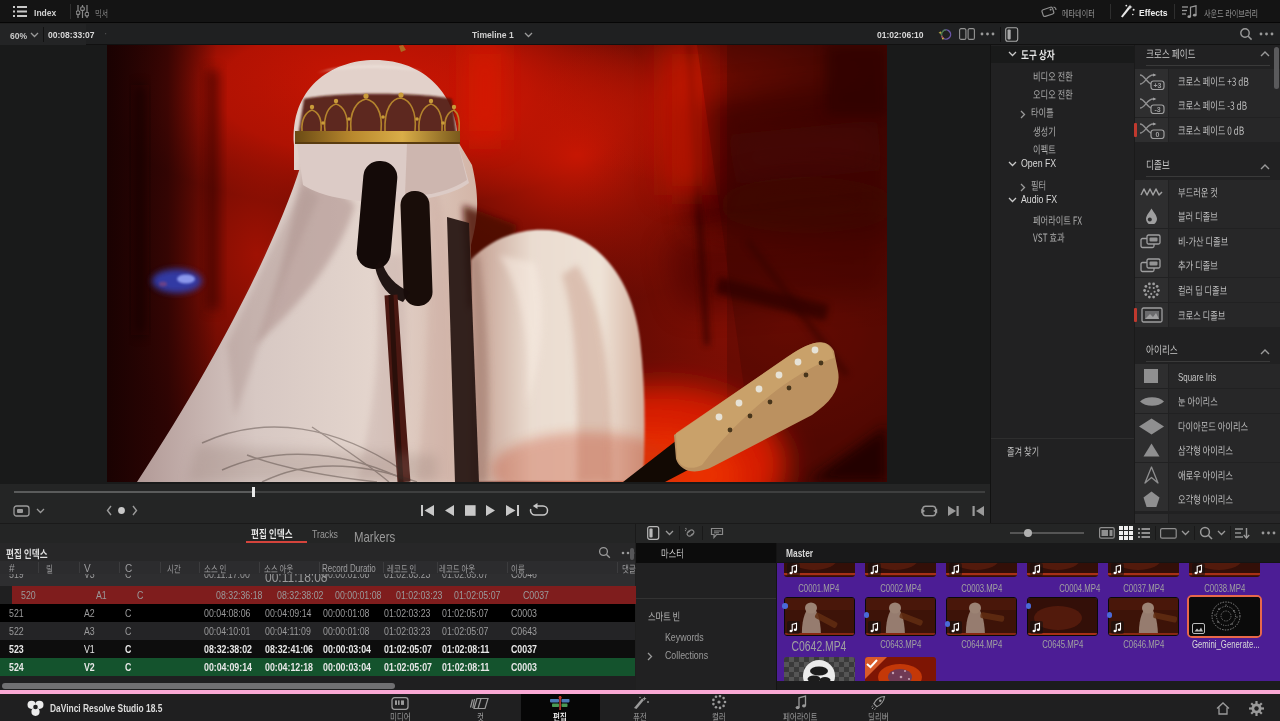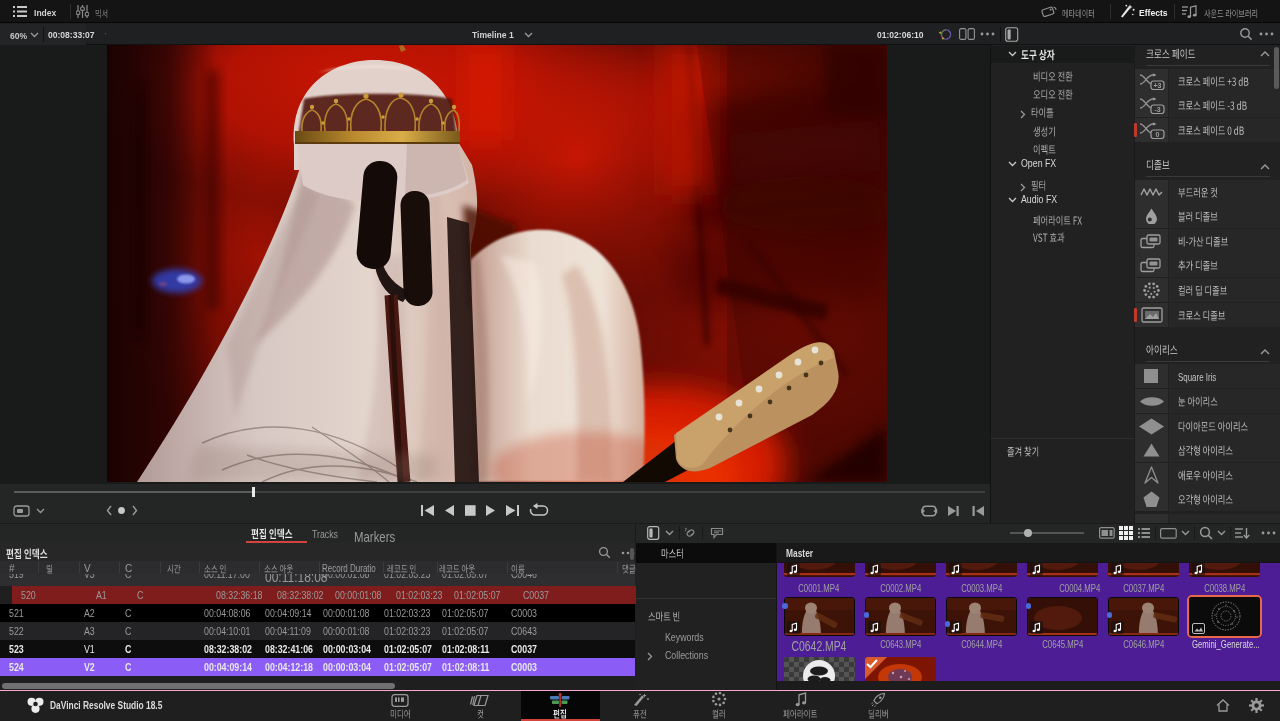--- a/index.html
+++ b/index.html
@@ -566,21 +566,21 @@
 <div style="position:absolute;top:2.5px;font-size:11px;color:#e8e8e8;font-weight:700;white-space:nowrap;left:9px"><span class="cx8">523</span></div>
 <div style="position:absolute;top:2.5px;font-size:11px;color:#e8e8e8;font-weight:400;white-space:nowrap;left:84px"><span class="cx8">V1</span></div>
 <div style="position:absolute;top:2.5px;font-size:11px;color:#e8e8e8;font-weight:700;white-space:nowrap;left:125px"><span class="cx8">C</span></div>
 <div style="position:absolute;top:2.5px;font-size:11px;color:#e8e8e8;font-weight:700;white-space:nowrap;left:204px"><span class="cx8">08:32:38:02</span></div>
 <div style="position:absolute;top:2.5px;font-size:11px;color:#e8e8e8;font-weight:700;white-space:nowrap;left:265px"><span class="cx8">08:32:41:06</span></div>
 <div style="position:absolute;top:2.5px;font-size:11px;color:#e8e8e8;font-weight:700;white-space:nowrap;left:323px"><span class="cx8">00:00:03:04</span></div>
 <div style="position:absolute;top:2.5px;font-size:11px;color:#e8e8e8;font-weight:700;white-space:nowrap;left:384px"><span class="cx8">01:02:05:07</span></div>
 <div style="position:absolute;top:2.5px;font-size:11px;color:#e8e8e8;font-weight:700;white-space:nowrap;left:442px"><span class="cx8">01:02:08:11</span></div>
 <div style="position:absolute;top:2.5px;font-size:11px;color:#e8e8e8;font-weight:700;white-space:nowrap;left:511px"><span class="cx8">C0037</span></div>
 </div>
-<div class="abs" style="left:0;top:658px;width:635px;height:18px;background:#8b5cf6;overflow:hidden">
+<div class="abs" style="left:0;top:658px;width:635px;height:18px;background:#14532d;overflow:hidden">
 <div style="position:absolute;top:2.5px;font-size:11px;color:#e8e8e8;font-weight:700;white-space:nowrap;left:9px"><span class="cx8">524</span></div>
 <div style="position:absolute;top:2.5px;font-size:11px;color:#e8e8e8;font-weight:700;white-space:nowrap;left:84px"><span class="cx8">V2</span></div>
 <div style="position:absolute;top:2.5px;font-size:11px;color:#e8e8e8;font-weight:700;white-space:nowrap;left:125px"><span class="cx8">C</span></div>
 <div style="position:absolute;top:2.5px;font-size:11px;color:#e8e8e8;font-weight:700;white-space:nowrap;left:204px"><span class="cx8">00:04:09:14</span></div>
 <div style="position:absolute;top:2.5px;font-size:11px;color:#e8e8e8;font-weight:700;white-space:nowrap;left:265px"><span class="cx8">00:04:12:18</span></div>
 <div style="position:absolute;top:2.5px;font-size:11px;color:#e8e8e8;font-weight:700;white-space:nowrap;left:323px"><span class="cx8">00:00:03:04</span></div>
 <div style="position:absolute;top:2.5px;font-size:11px;color:#e8e8e8;font-weight:700;white-space:nowrap;left:384px"><span class="cx8">01:02:05:07</span></div>
 <div style="position:absolute;top:2.5px;font-size:11px;color:#e8e8e8;font-weight:700;white-space:nowrap;left:442px"><span class="cx8">01:02:08:11</span></div>
 <div style="position:absolute;top:2.5px;font-size:11px;color:#e8e8e8;font-weight:700;white-space:nowrap;left:511px"><span class="cx8">C0003</span></div>
 </div>
@@ -1186,21 +1186,21 @@
         <svg style="position:absolute;left:187.0px;top:448.4px;overflow:visible" width="56" height="15">
           <g transform="translate(0,10.7)">
             <path d="M3.4 -3.5L4.1 -3.5L4.1 -1.0L3.4 -1.0ZM3.8 -8.4Q4.6 -8.4 5.2 -8.1Q5.8 -7.8 6.1 -7.2Q6.5 -6.6 6.5 -5.8Q6.5 -5.0 6.1 -4.5Q5.8 -3.9 5.2 -3.6Q4.6 -3.2 3.8 -3.2Q3.0 -3.2 2.4 -3.6Q1.8 -3.9 1.4 -4.5Q1.1 -5.0 1.1 -5.8Q1.1 -6.6 1.4 -7.2Q1.8 -7.8 2.4 -8.1Q3.0 -8.4 3.8 -8.4ZM3.8 -7.7Q3.2 -7.7 2.7 -7.5Q2.3 -7.2 2.0 -6.8Q1.7 -6.4 1.7 -5.8Q1.7 -5.3 2.0 -4.9Q2.3 -4.4 2.7 -4.2Q3.2 -4.0 3.8 -4.0Q4.4 -4.0 4.8 -4.2Q5.3 -4.4 5.6 -4.9Q5.8 -5.3 5.8 -5.8Q5.8 -6.4 5.6 -6.8Q5.3 -7.2 4.8 -7.5Q4.4 -7.7 3.8 -7.7ZM0.4 -1.2L7.2 -1.2L7.2 -0.4L0.4 -0.4ZM13.1 -9.1L13.8 -9.1L13.8 -3.3L13.1 -3.3ZM13.6 -6.6L14.9 -6.6L14.9 -5.8L13.6 -5.8ZM11.0 -8.5L11.8 -8.5Q11.8 -7.2 11.3 -6.2Q10.9 -5.2 10.1 -4.5Q9.4 -3.8 8.3 -3.4L8.0 -4.1Q9.0 -4.4 9.6 -5.0Q10.3 -5.6 10.7 -6.4Q11.0 -7.1 11.0 -8.1ZM8.3 -8.5L11.4 -8.5L11.4 -7.7L8.3 -7.7ZM8.9 -2.8L13.8 -2.8L13.8 0.9L13.1 0.9L13.1 -2.1L8.9 -2.1ZM19.8 -6.7L21.3 -6.7L21.3 -6.0L19.8 -6.0ZM19.8 -4.8L21.3 -4.8L21.3 -4.0L19.8 -4.0ZM15.6 -8.0L19.8 -8.0L19.8 -7.3L15.6 -7.3ZM17.7 -6.8Q18.2 -6.8 18.6 -6.5Q19.0 -6.3 19.2 -5.9Q19.4 -5.5 19.4 -4.9Q19.4 -4.4 19.2 -3.9Q19.0 -3.5 18.6 -3.3Q18.2 -3.1 17.7 -3.1Q17.2 -3.1 16.8 -3.3Q16.5 -3.5 16.2 -3.9Q16.0 -4.4 16.0 -4.9Q16.0 -5.5 16.2 -5.9Q16.5 -6.3 16.8 -6.5Q17.2 -6.8 17.7 -6.8ZM17.7 -6.0Q17.2 -6.0 17.0 -5.7Q16.7 -5.4 16.7 -4.9Q16.7 -4.4 17.0 -4.1Q17.2 -3.8 17.7 -3.8Q18.2 -3.8 18.5 -4.1Q18.8 -4.4 18.8 -4.9Q18.8 -5.4 18.5 -5.7Q18.2 -6.0 17.7 -6.0ZM17.4 -9.2L18.1 -9.2L18.1 -7.5L17.4 -7.5ZM21.0 -9.1L21.7 -9.1L21.7 -2.7L21.0 -2.7ZM19.3 -2.6Q20.1 -2.6 20.6 -2.4Q21.2 -2.2 21.5 -1.8Q21.8 -1.4 21.8 -0.9Q21.8 -0.3 21.5 0.1Q21.2 0.4 20.6 0.6Q20.1 0.8 19.3 0.8Q18.5 0.8 18.0 0.6Q17.4 0.4 17.1 0.1Q16.8 -0.3 16.8 -0.9Q16.8 -1.4 17.1 -1.8Q17.4 -2.2 18.0 -2.4Q18.5 -2.6 19.3 -2.6ZM19.3 -1.8Q18.5 -1.8 18.0 -1.6Q17.5 -1.3 17.5 -0.9Q17.5 -0.4 18.0 -0.1Q18.5 0.1 19.3 0.1Q20.1 0.1 20.6 -0.1Q21.1 -0.4 21.1 -0.9Q21.1 -1.3 20.6 -1.6Q20.1 -1.8 19.3 -1.8ZM27.0 -8.3Q27.6 -8.3 28.0 -7.9Q28.4 -7.5 28.6 -6.7Q28.9 -5.9 28.9 -4.9Q28.9 -3.8 28.6 -3.0Q28.4 -2.2 28.0 -1.8Q27.6 -1.4 27.0 -1.4Q26.5 -1.4 26.0 -1.8Q25.6 -2.2 25.4 -3.0Q25.1 -3.8 25.1 -4.9Q25.1 -5.9 25.4 -6.7Q25.6 -7.5 26.0 -7.9Q26.5 -8.3 27.0 -8.3ZM27.0 -7.5Q26.7 -7.5 26.4 -7.2Q26.1 -6.9 25.9 -6.3Q25.8 -5.7 25.8 -4.9Q25.8 -4.1 25.9 -3.5Q26.1 -2.9 26.4 -2.5Q26.7 -2.2 27.0 -2.2Q27.4 -2.2 27.6 -2.5Q27.9 -2.9 28.1 -3.5Q28.2 -4.1 28.2 -4.9Q28.2 -5.7 28.1 -6.3Q27.9 -6.9 27.6 -7.2Q27.4 -7.5 27.0 -7.5ZM30.1 -9.1L30.8 -9.1L30.8 0.9L30.1 0.9ZM30.6 -5.1L32.0 -5.1L32.0 -4.4L30.6 -4.4ZM38.0 -9.1L38.7 -9.1L38.7 0.9L38.0 0.9ZM34.8 -8.3Q35.3 -8.3 35.8 -7.9Q36.2 -7.5 36.4 -6.7Q36.7 -5.9 36.7 -4.9Q36.7 -3.8 36.4 -3.0Q36.2 -2.2 35.8 -1.8Q35.3 -1.4 34.8 -1.4Q34.2 -1.4 33.8 -1.8Q33.4 -2.2 33.1 -3.0Q32.9 -3.8 32.9 -4.9Q32.9 -5.9 33.1 -6.7Q33.4 -7.5 33.8 -7.9Q34.2 -8.3 34.8 -8.3ZM34.8 -7.5Q34.4 -7.5 34.1 -7.2Q33.9 -6.9 33.7 -6.3Q33.6 -5.7 33.6 -4.9Q33.6 -4.1 33.7 -3.5Q33.9 -2.9 34.1 -2.5Q34.4 -2.2 34.8 -2.2Q35.2 -2.2 35.4 -2.5Q35.7 -2.9 35.9 -3.5Q36.0 -4.1 36.0 -4.9Q36.0 -5.7 35.9 -6.3Q35.7 -6.9 35.4 -7.2Q35.2 -7.5 34.8 -7.5ZM45.6 -9.1L46.3 -9.1L46.3 0.9L45.6 0.9ZM40.6 -2.3L41.3 -2.3Q41.9 -2.3 42.5 -2.3Q43.1 -2.4 43.7 -2.4Q44.3 -2.5 44.9 -2.6L45.0 -1.9Q44.0 -1.7 43.1 -1.6Q42.2 -1.5 41.3 -1.5L40.6 -1.5ZM40.6 -8.2L44.1 -8.2L44.1 -4.6L41.3 -4.6L41.3 -2.0L40.6 -2.0L40.6 -5.4L43.4 -5.4L43.4 -7.4L40.6 -7.4ZM50.8 -8.4L51.4 -8.4L51.4 -7.6Q51.4 -7.0 51.2 -6.4Q51.1 -5.8 50.8 -5.3Q50.5 -4.8 50.1 -4.4Q49.7 -4.0 49.3 -3.8Q48.8 -3.5 48.4 -3.3L48.1 -4.1Q48.5 -4.2 48.9 -4.4Q49.3 -4.7 49.6 -5.0Q49.9 -5.4 50.2 -5.8Q50.5 -6.2 50.6 -6.7Q50.8 -7.1 50.8 -7.6ZM50.9 -8.4L51.5 -8.4L51.5 -7.6Q51.5 -7.1 51.7 -6.7Q51.8 -6.2 52.1 -5.8Q52.4 -5.3 52.7 -5.0Q53.1 -4.7 53.4 -4.4Q53.8 -4.2 54.2 -4.1L53.9 -3.3Q53.5 -3.5 53.0 -3.8Q52.6 -4.0 52.2 -4.4Q51.8 -4.8 51.5 -5.3Q51.3 -5.8 51.1 -6.4Q50.9 -7.0 50.9 -7.6ZM47.8 -1.2L54.6 -1.2L54.6 -0.5L47.8 -0.5Z" fill="#c4c4c4"></path>
           </g>
         </svg>
         <div style="position:absolute;left:144px;top:469px;width:33px;height:9px;background:#2e2e2f"></div>
         <div style="position:absolute;left:178px;top:469px;width:112px;height:9px;background:#272728"></div>
         <div style="position:absolute;left:283px;top:2px;width:5px;height:42px;background:#5a5a5c;border-radius:2.5px"></div>
       </div>
     </div>
-<div class="abs" style="left:0;top:690px;width:1280px;height:31px;background:#1f1f20;border-top:1px solid #f9a8d4">
+<div class="abs" style="left:0;top:690px;width:1280px;height:31px;background:#1f1f20;border-top:4px solid #f9a8d4">
       <div style="position:absolute;left:0;top:0;width:1280px;height:31px;font-family:'Liberation Sans',sans-serif">
         <svg style="position:absolute;left:26px;top:6px" width="19" height="17" viewBox="0 0 19 17">
 <g fill="#ececec">
             <circle cx="5.6" cy="4.8" r="4.1"></circle>
             <circle cx="13.4" cy="4.8" r="4.1"></circle>
             <circle cx="9.5" cy="11.8" r="4.1"></circle>
           </g>
 <circle cx="9.5" cy="7" r="2.3" fill="#1f1f20"></circle>
         </svg>
         <div style="position:absolute;left:50px;top:9px;font-size:10px;font-weight:bold;color:#dcdcdc;white-space:nowrap"><span style="display:inline-block;transform:scaleX(0.84);transform-origin:0 50%">DaVinci Resolve Studio 18.5</span></div>

